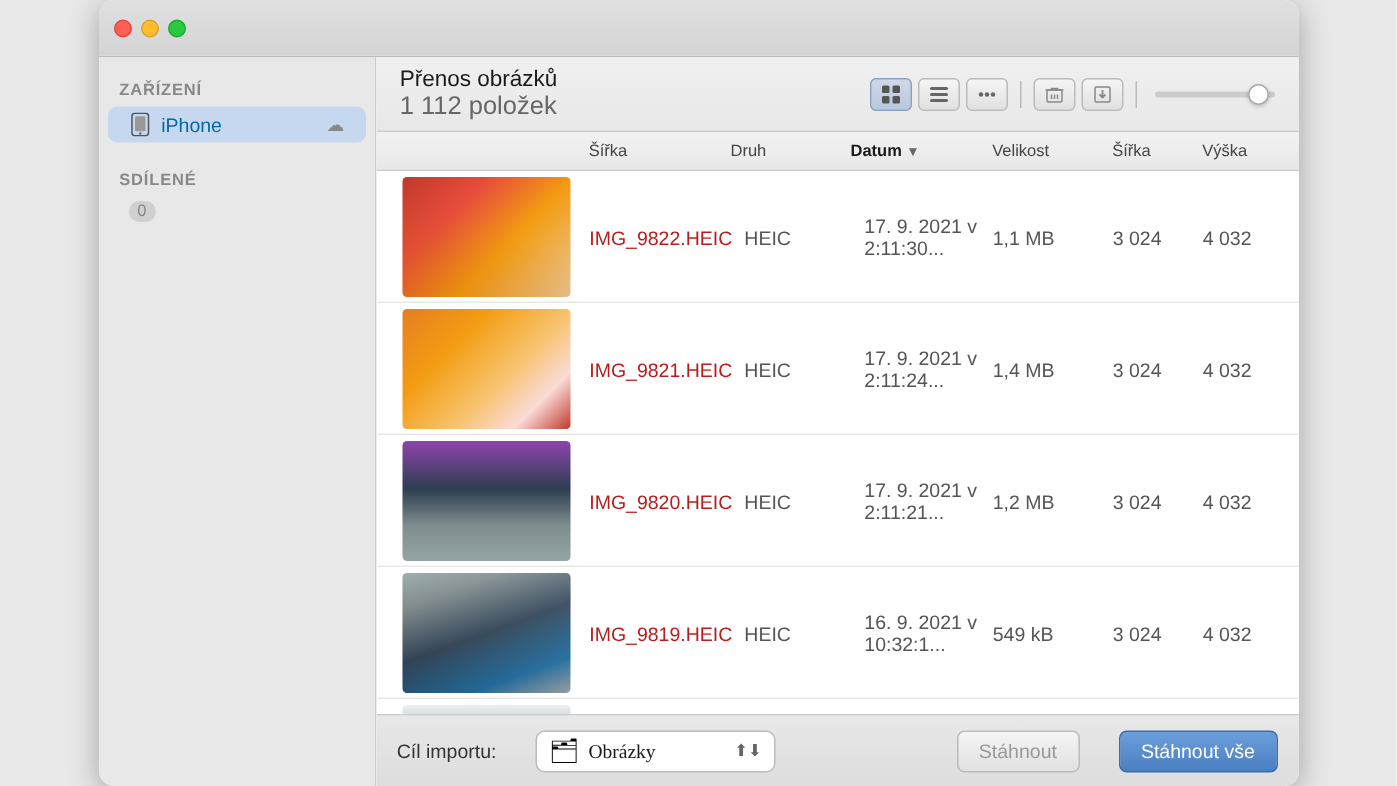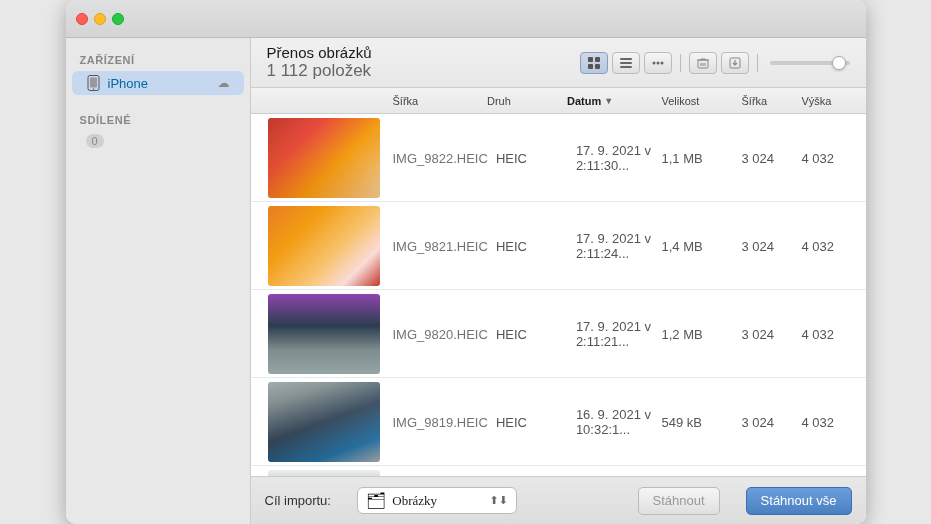--- a/index.html
+++ b/index.html
@@ -255,21 +255,21 @@
     .thumb-3 { background: linear-gradient(180deg, #8e44ad 0%, #2c3e50 40%, #7f8c8d 70%, #95a5a6 100%); }
     .thumb-4 { background: linear-gradient(160deg, #95a5a6 0%, #7f8c8d 20%, #34495e 50%, #2980b9 80%, #bdc3c7 100%); }
     .thumb-5 { background: linear-gradient(180deg, #ecf0f1 0%, #bdc3c7 20%, #95a5a6 50%, #7f8c8d 100%); }
 
     
     .thumb-1::after { content: ''; position: absolute; inset: 0; background: linear-gradient(200deg, transparent 40%, rgba(200,100,0,0.3) 100%); }
     .thumb-4::after { content: ''; position: absolute; inset: 0; background: linear-gradient(to bottom, rgba(255,255,255,0.1), rgba(0,0,0,0.2)); }
 
     .cell {
       font-size: 13px;
-      color: #737373;
+      color: #b91c1c;
       padding: 0 4px;
     }
     .cell-muted {
       font-size: 13px;
       color: #555;
       padding: 0 4px;
     }
 
     
     .bottom-bar {

